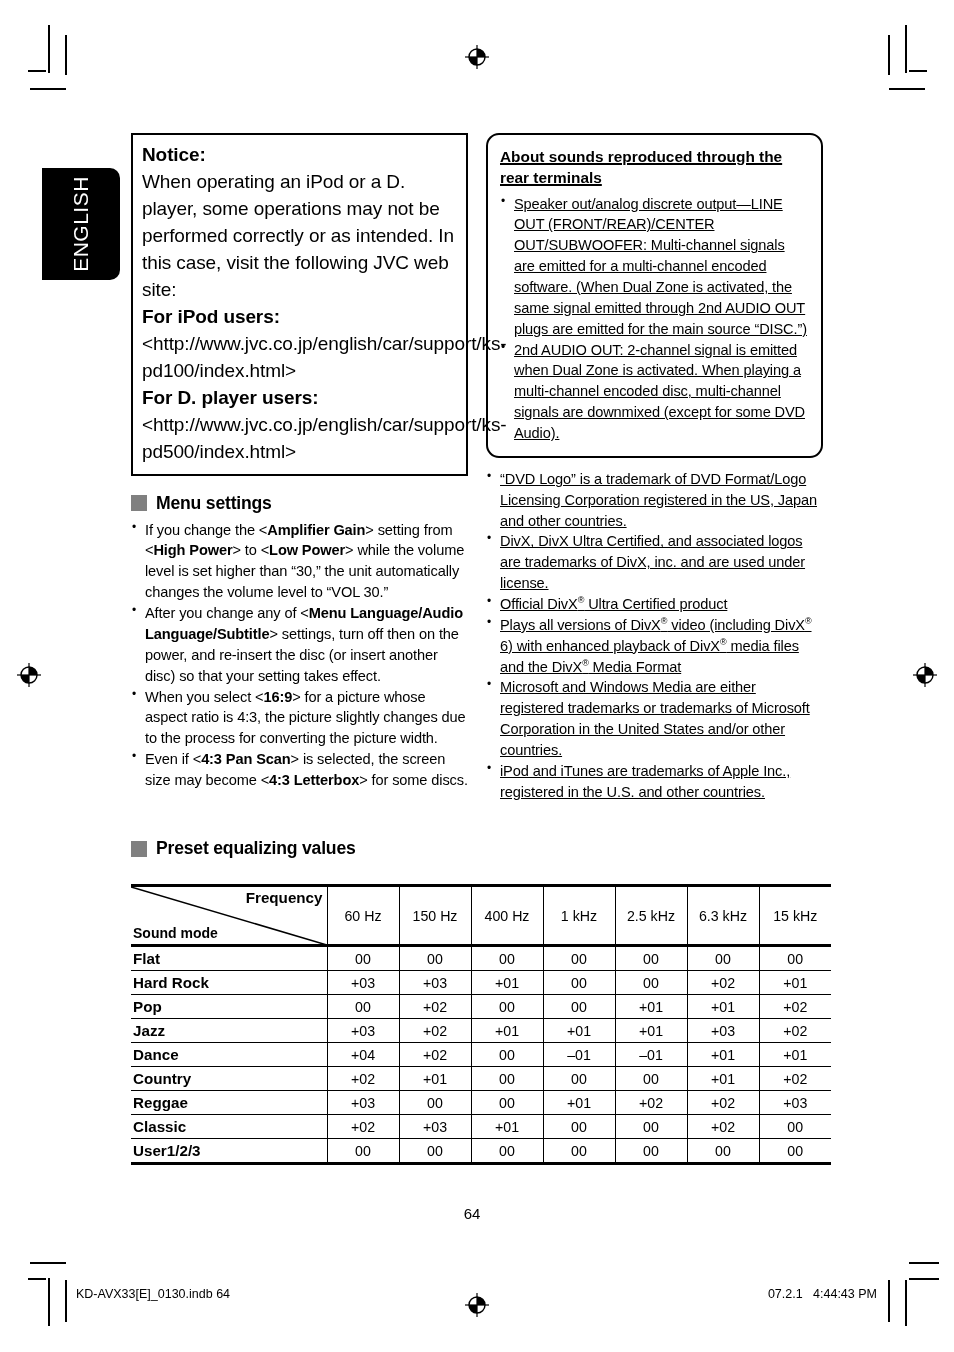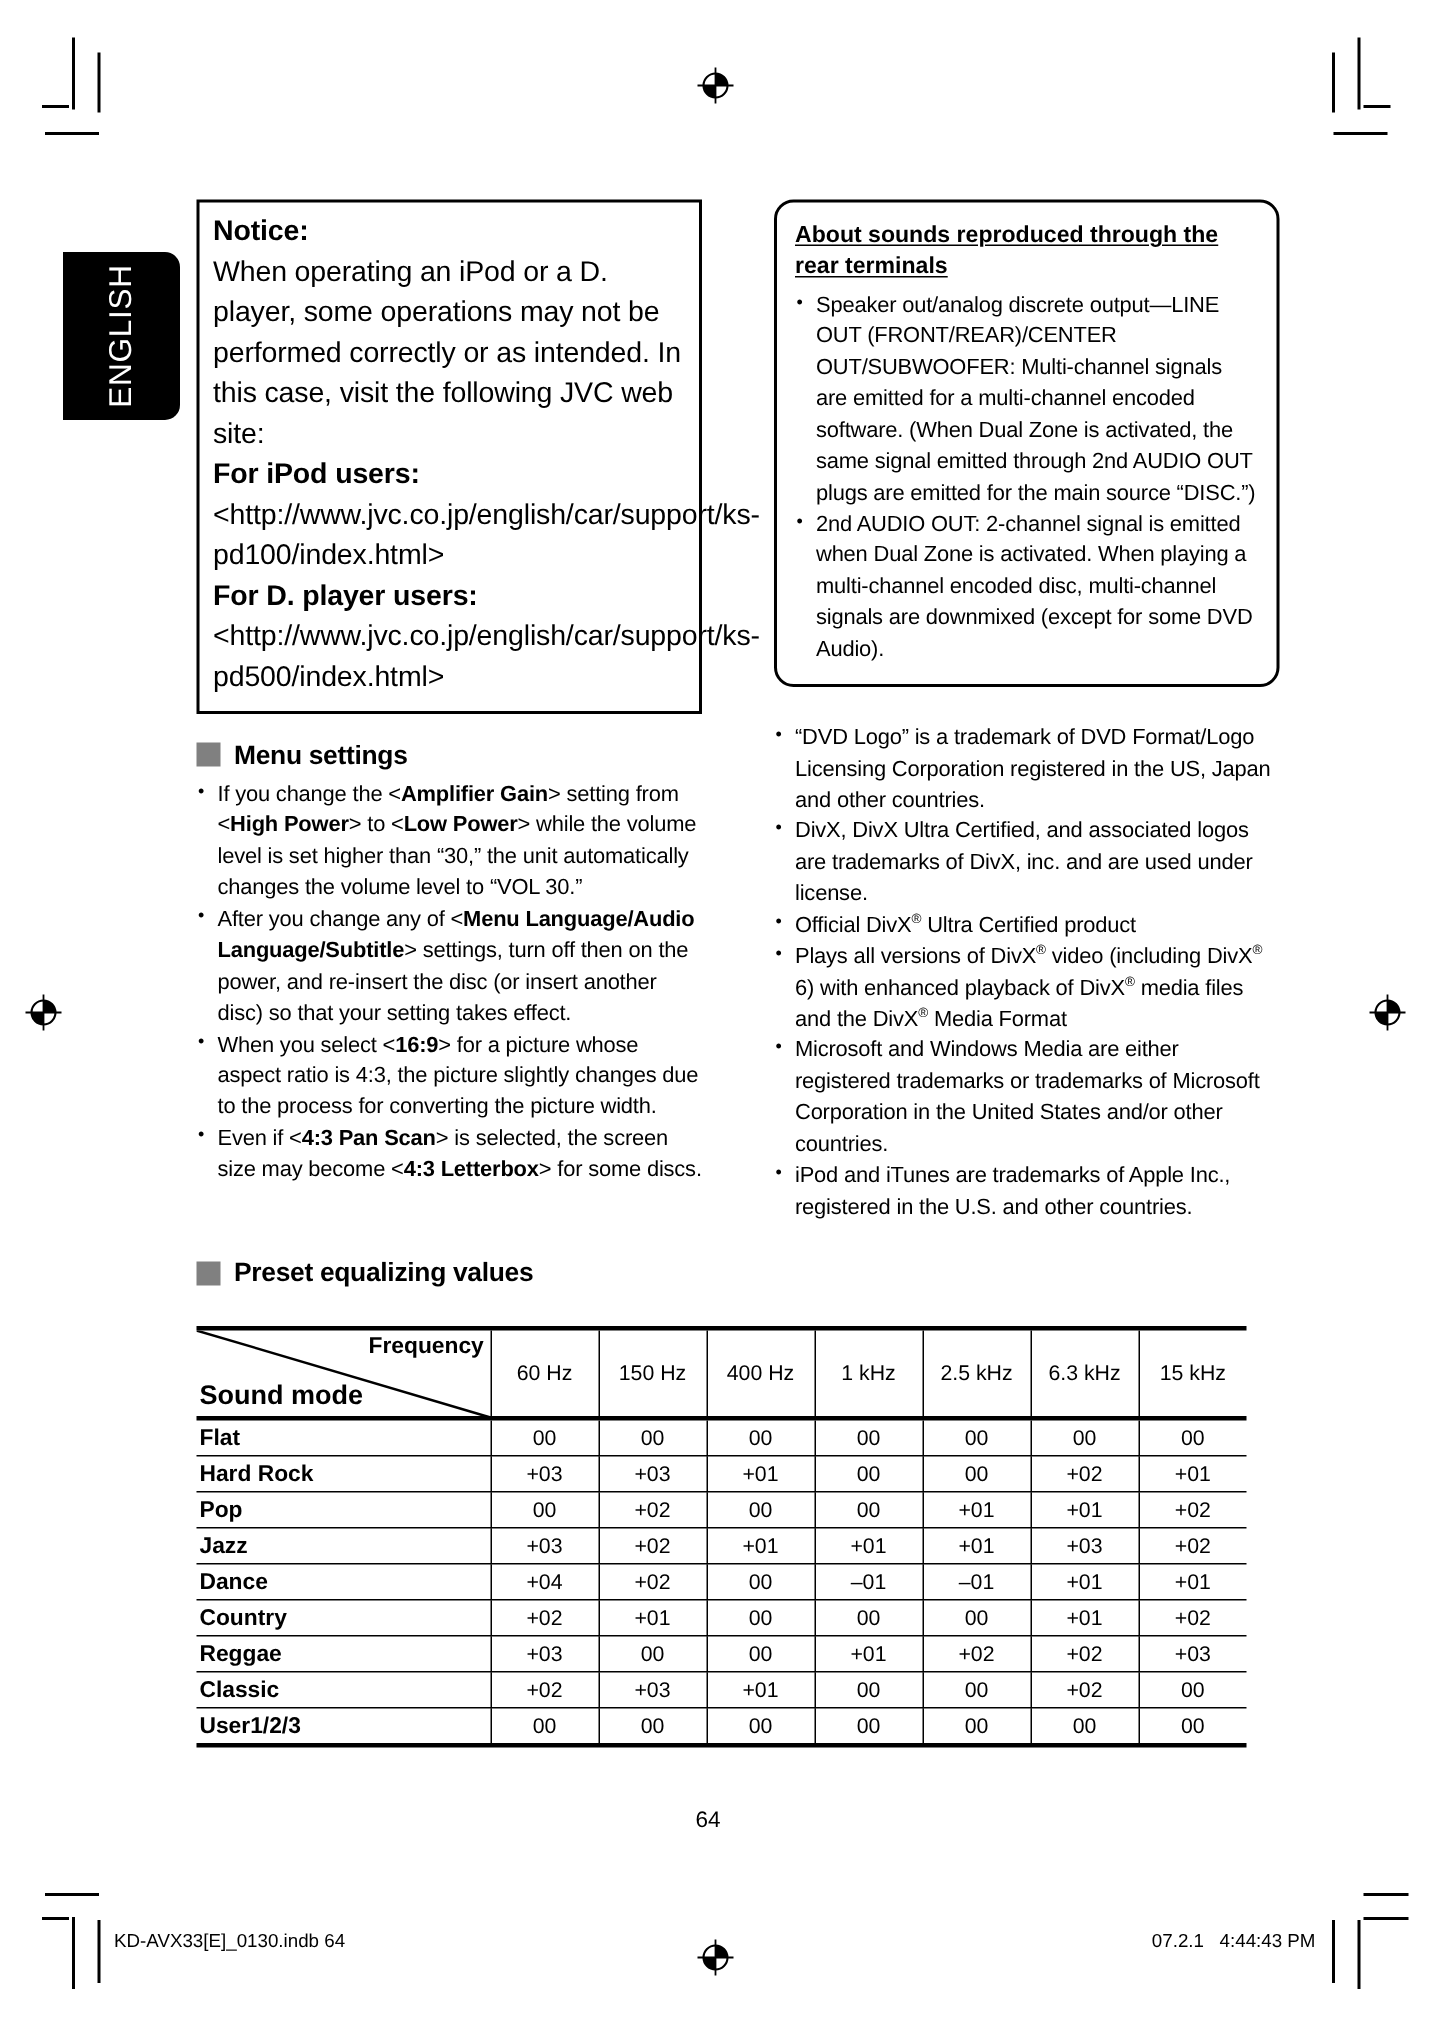--- a/index.html
+++ b/index.html
@@ -52,23 +52,24 @@
 
   
   .col-left {
     position: absolute;
     left: 131px;
     top: 133px;
     width: 337px;
   }
   .col-right {
     position: absolute;
-    left: 516px;
+    left: 486px;
     top: 133px;
     width: 337px;
+    text-decoration: underline;
   }
 
   
   .notice-box {
     border: 2px solid #000;
     padding: 7px 9px 8px 9px;
     box-sizing: border-box;
   }
   .notice-box p {
     margin: 0;
@@ -193,21 +194,21 @@
     right: 4px;
     top: 2px;
     font-weight: bold;
     font-size: 15.2px;
   }
   .corner-mode {
     position: absolute;
     left: 2px;
     bottom: 3px;
     font-weight: bold;
-    font-size: 18px;
+    font-size: 14px;
   }
 
   
   .page-num {
     position: absolute;
     left: 0;
     top: 1205px;
     width: 944px;
     text-align: center;
     font-size: 15px;
@@ -321,21 +322,21 @@
 <div class="col-right">
 
   <div class="round-box">
     <h2>About sounds reproduced through the rear terminals</h2>
     <ul class="bul">
         <li>Speaker out/analog discrete output—LINE OUT (FRONT/REAR)/CENTER OUT/SUBWOOFER: Multi-channel signals are emitted for a multi-channel encoded software. (When Dual Zone is activated, the same signal emitted through 2nd AUDIO OUT plugs are emitted for the main source “DISC.”)</li>
         <li>2nd AUDIO OUT: 2-channel signal is emitted when Dual Zone is activated. When playing a multi-channel encoded disc, multi-channel signals are downmixed (except for some DVD Audio).</li>
       </ul>
   </div>
 
-  <ul class="bul" style="margin-top:24px;">
+  <ul class="bul" style="margin-top:11px;">
       <li><span>“DVD Logo” is a trademark of DVD Format/Logo Licensing Corporation registered in the US, Japan and other countries.</span></li>
       <li><span>DivX, DivX Ultra Certified, and associated logos are trademarks of DivX, inc. and are used under license.</span></li>
       <li><span>Official DivX</span><sup>®</sup><span> Ultra Certified product</span></li>
       <li><span>Plays all versions of DivX</span><sup>®</sup><span> video (including DivX</span><sup>®</sup><span> 6) with enhanced playback of DivX</span><sup>®</sup><span> media files and the DivX</span><sup>®</sup><span> Media Format</span></li>
       <li><span>Microsoft and Windows Media are either registered trademarks or trademarks of Microsoft Corporation in the United States and/or other countries.</span></li>
       <li><span>iPod and iTunes are trademarks of Apple Inc., registered in the U.S. and other countries.</span></li>
     </ul>
 
 </div>
 

